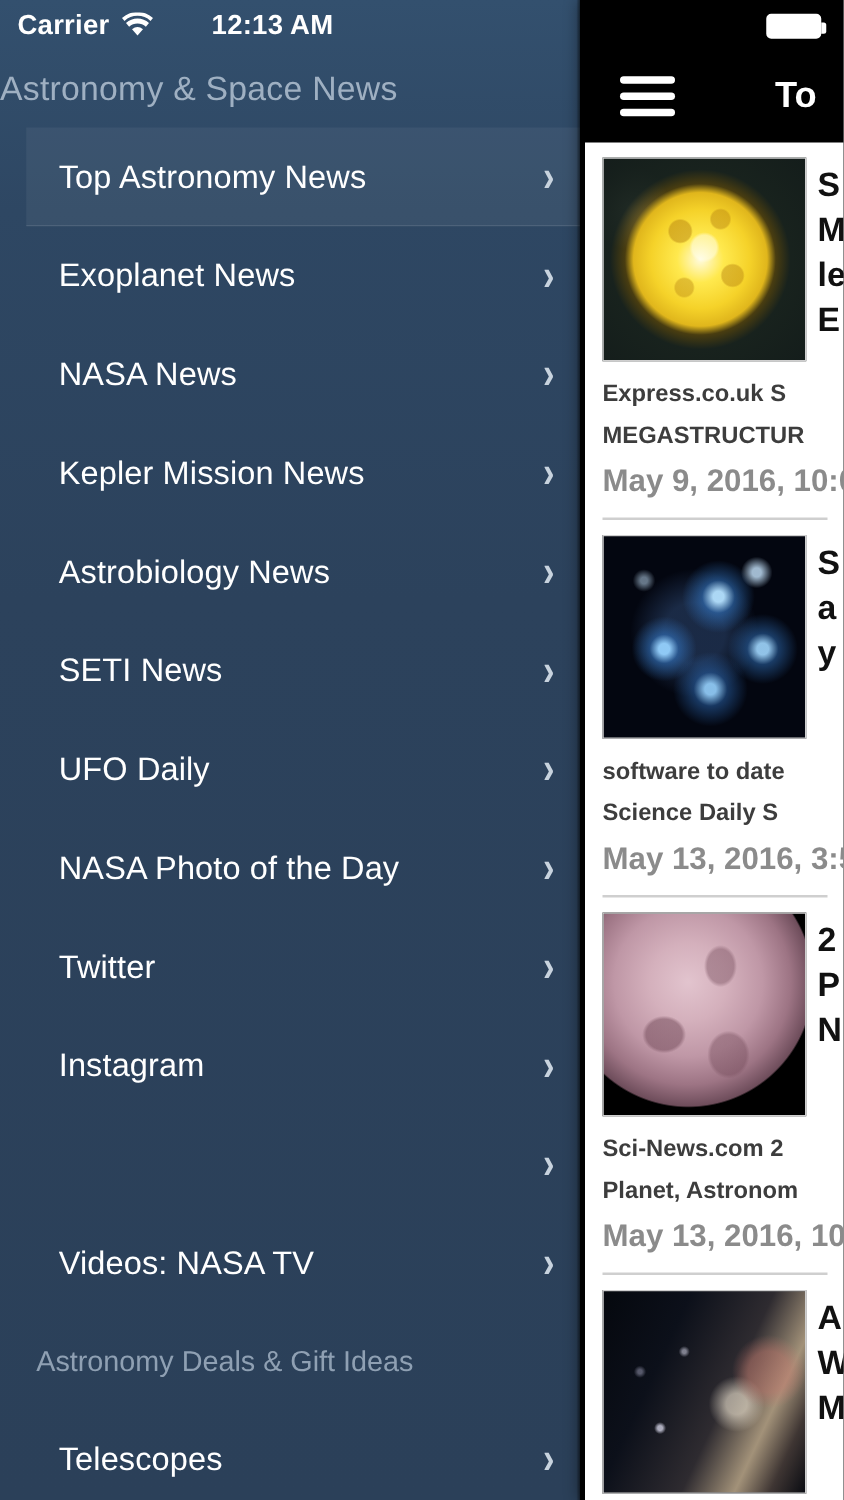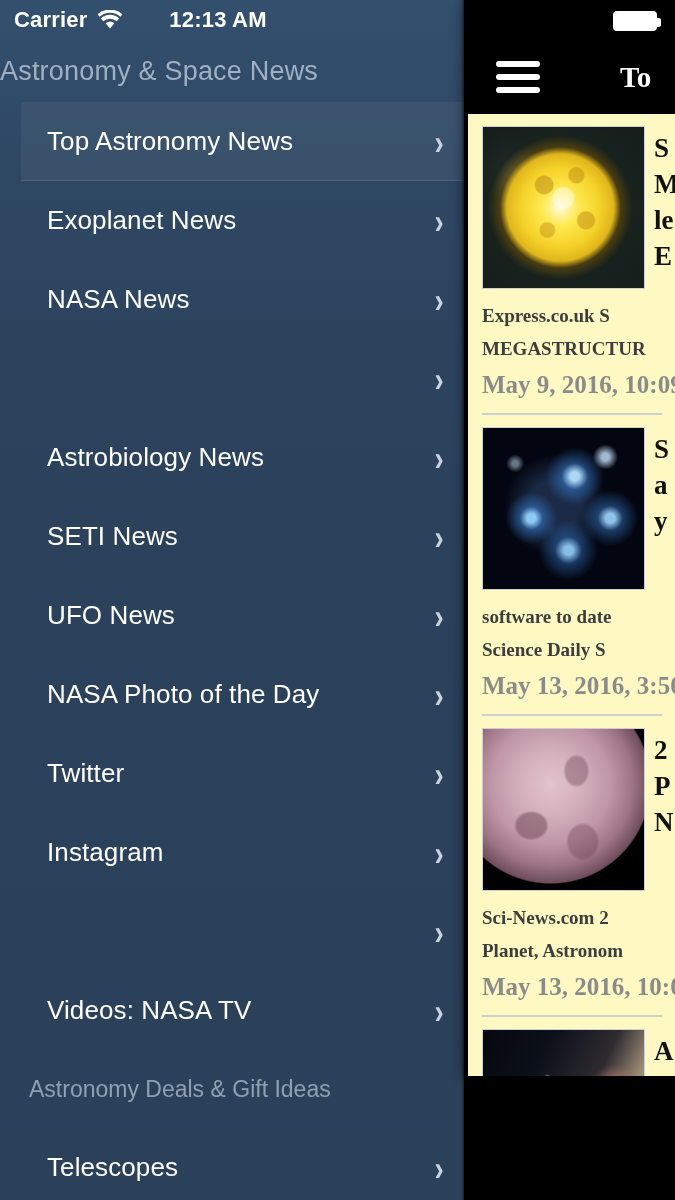--- a/index.html
+++ b/index.html
@@ -78,25 +78,24 @@
   }
 
   
   .drawer-edge{
     position:absolute; right:0; top:0; width:3px; height:1200px;
     background:linear-gradient(90deg,rgba(0,0,0,0) 0%,rgba(0,0,0,0.45) 100%);
   }
 
   
   #content{
-    position:absolute; left:468px; top:0; width:207px; height:1076px;
-    background:#fef9c3;
+    position:absolute; left:468px; top:0; width:207px; height:1200px;
+    background:#ffffff;
     overflow:hidden;
     box-shadow:-5px 0 12px rgba(0,0,0,0.45);
-    font-family:Liberation Serif, serif;
   }
   .c-statusbar{
     height:40px; background:#000; position:relative;
   }
   .battery{
     position:absolute; right:18px; top:11px;
     width:44px; height:20px;
     border:2px solid #ffffff; border-radius:4px;
     background:#fff;
   }
@@ -233,32 +232,33 @@
         </div>
         <div class="menu-row">
           <span class="label">Exoplanet News</span>
           <span class="chev">›</span>
         </div>
         <div class="menu-row">
           <span class="label">NASA News</span>
           <span class="chev">›</span>
         </div>
         <div class="menu-row">
+          <span class="label">Kepler Mission News</span>
           <span class="chev">›</span>
         </div>
         <div class="menu-row">
           <span class="label">Astrobiology News</span>
           <span class="chev">›</span>
         </div>
         <div class="menu-row">
           <span class="label">SETI News</span>
           <span class="chev">›</span>
         </div>
         <div class="menu-row">
-          <span class="label">UFO News</span>
+          <span class="label">UFO Daily</span>
           <span class="chev">›</span>
         </div>
         <div class="menu-row">
           <span class="label">NASA Photo of the Day</span>
           <span class="chev">›</span>
         </div>
         <div class="menu-row">
           <span class="label">Twitter</span>
           <span class="chev">›</span>
         </div>

